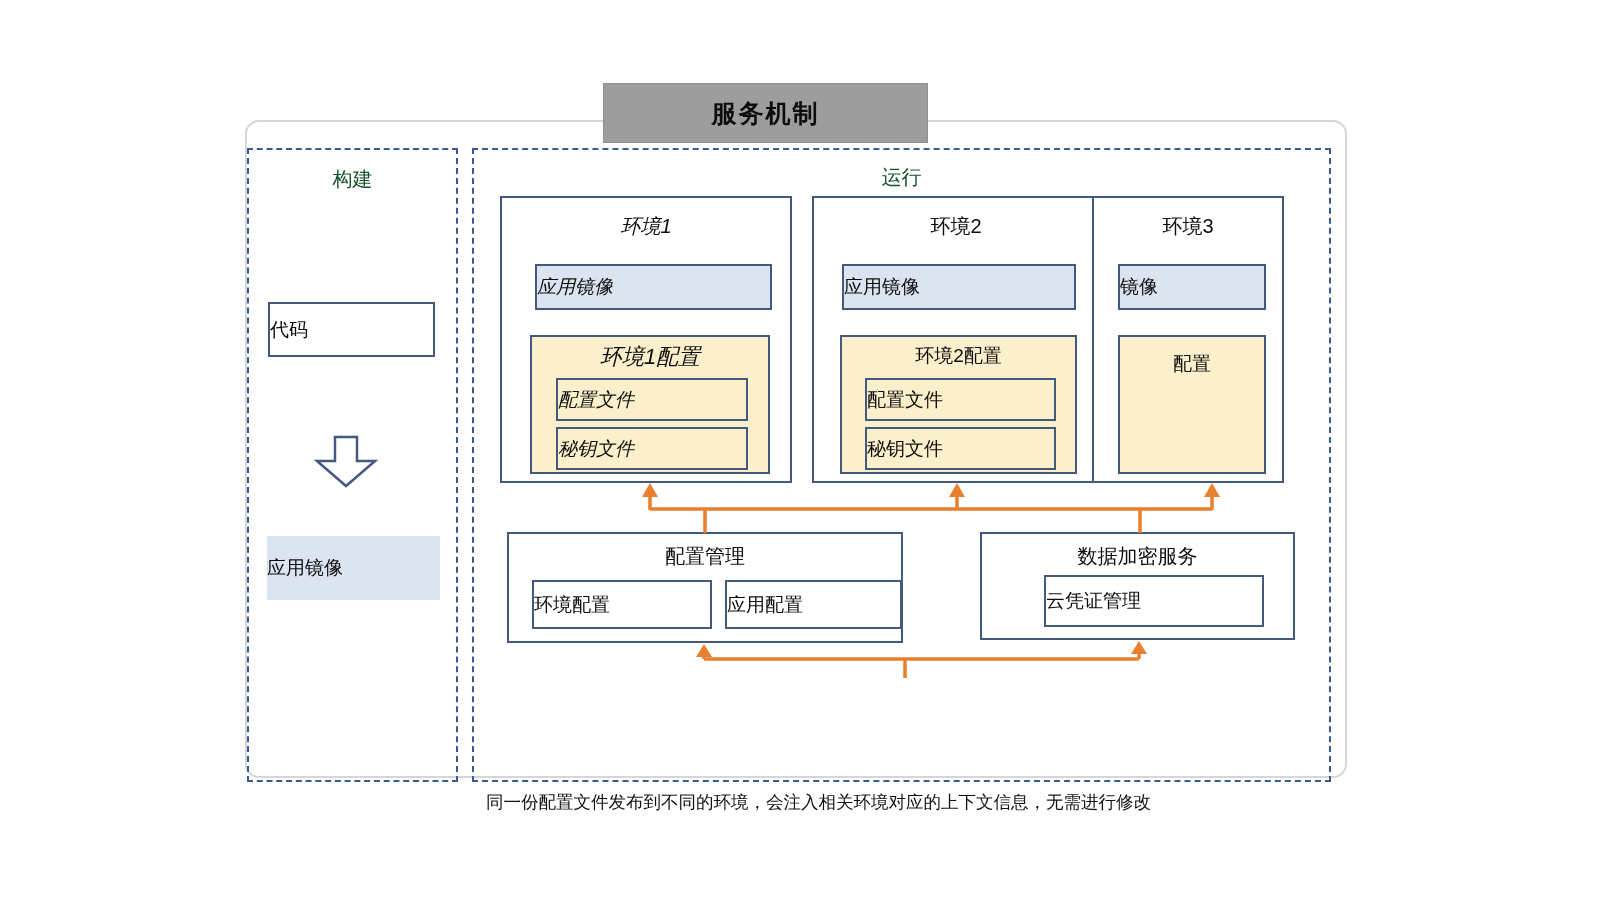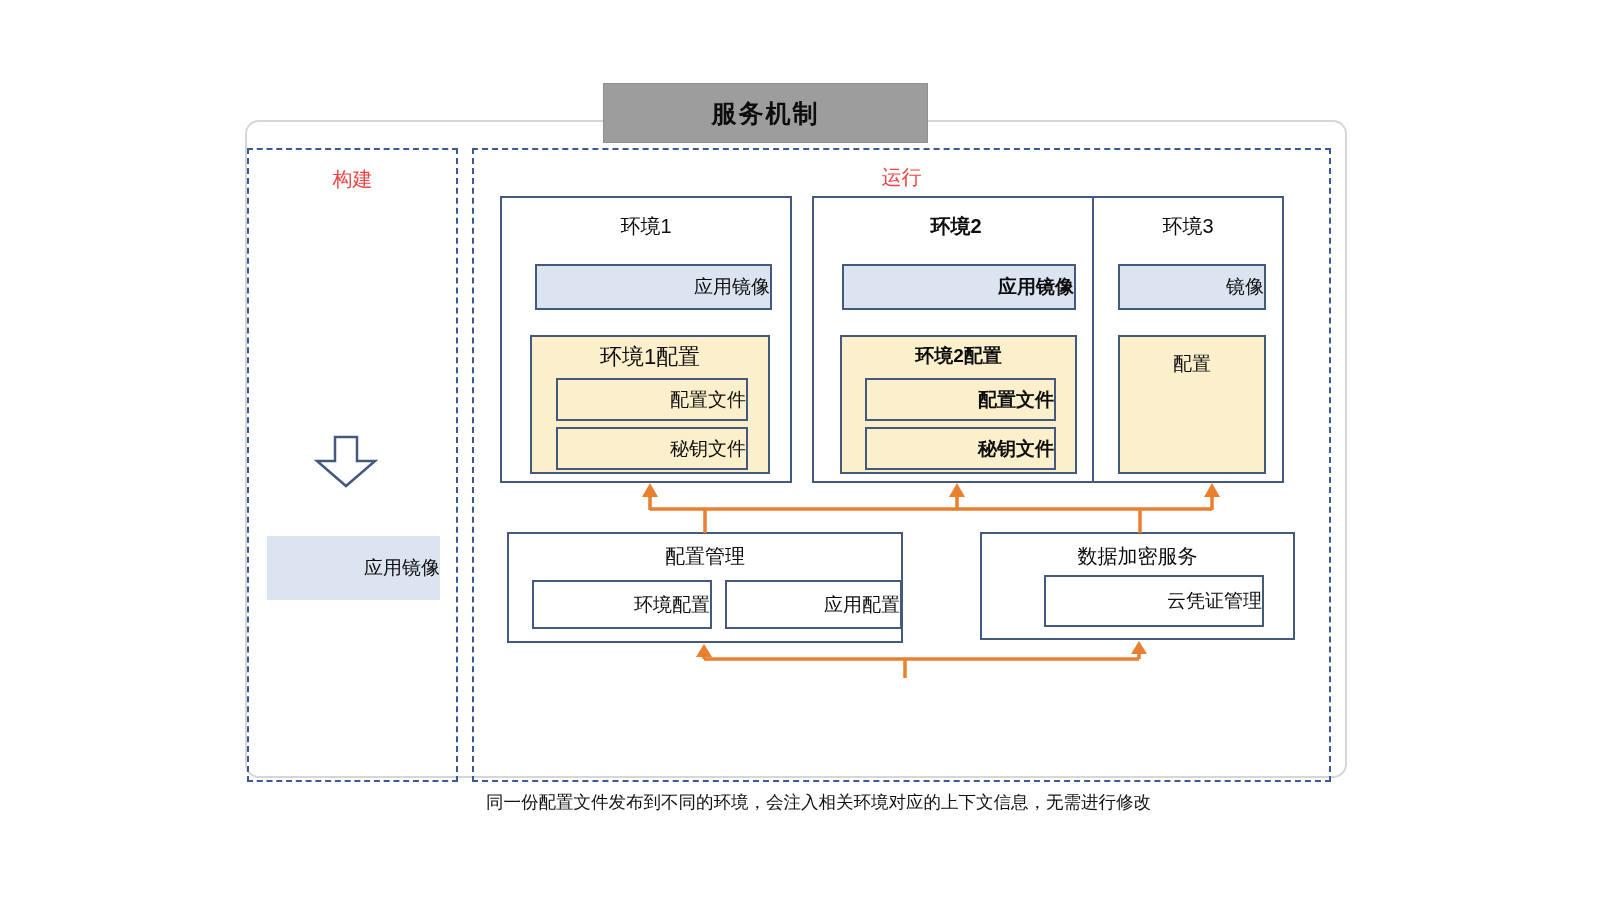--- a/index.html
+++ b/index.html
@@ -32,25 +32,25 @@
     display: flex; align-items: center; justify-content: center;
     font-size: 25px; font-weight: bold; letter-spacing: 2px; color: #0d0d0d;
   }
   .dashed-panel {
     position: absolute; border: 2px dashed var(--dashed-blue); background: transparent;
   }
   .panel-build { left: 247px; top: 148px; width: 211px; height: 634px; }
   .panel-run  { left: 472px; top: 148px; width: 859px; height: 634px; }
   .panel-label {
     position: absolute; top: 16px; left: 0; width: 100%;
-    text-align: center; font-size: 20px; color: #ef4444;
+    text-align: center; font-size: 20px; color: #14532d;
   }
 
   .box {
-    position: absolute; display: flex; align-items: center; justify-content: flex-end;
+    position: absolute; display: flex; align-items: center; justify-content: flex-start;
     font-size: 19px; color: #0d0d0d; background: #fff;
     border: 2px solid var(--border-blue);
   }
   .box.headered {
     flex-direction: column; justify-content: flex-start; align-items: center;
   }
   .box-head { font-size: 20px; line-height: 1; }
   .fill-blue  { background: var(--light-blue); }
   .fill-yellow{ background: var(--yellow); }
   .no-border  { border: none; }
@@ -80,41 +80,44 @@
   <div class="title-bar">服务机制</div>
 
   <div class="dashed-panel panel-build">
     <div class="panel-label">构建</div>
   </div>
 
   <div class="dashed-panel panel-run">
     <div class="panel-label" style="top:14px;">运行</div>
   </div>
 
+  <div class="box" style="left:268px;top:302px;width:167px;height:55px;">
+    <span>代码</span>
+  </div>
   <div class="box no-border fill-blue" style="left:267px;top:536px;width:173px;height:64px;">
     <span>应用镜像</span>
   </div>
 
-  <div class="box headered env-title" style="left:500px;top:196px;width:292px;height:287px;">
+  <div class="box headered env-title" style="left:500px;top:196px;width:292px;height:287px;font-style:italic;">
     <div class="box-head">环境1</div>
     <div class="box fill-blue" style="left:33px;top:66px;width:237px;height:46px;">
       <span>应用镜像</span>
     </div>
     <div class="box headered cfg-title fill-yellow" style="left:28px;top:137px;width:240px;height:139px;">
       <div class="box-head" style="font-size:22px;">环境1配置</div>
       <div class="box fill-yellow" style="left:24px;top:41px;width:192px;height:43px;">
         <span>配置文件</span>
       </div>
       <div class="box fill-yellow" style="left:24px;top:90px;width:192px;height:43px;">
         <span>秘钥文件</span>
       </div>
     </div>
   </div>
 
-  <div class="box headered env-title" style="left:812px;top:196px;width:288px;height:287px;font-weight:bold;">
+  <div class="box headered env-title" style="left:812px;top:196px;width:288px;height:287px;">
     <div class="box-head">环境2</div>
     <div class="box fill-blue" style="left:28px;top:66px;width:234px;height:46px;">
       <span>应用镜像</span>
     </div>
     <div class="box headered cfg-title fill-yellow" style="left:26px;top:137px;width:237px;height:139px;">
       <div class="box-head" style="font-size:19px;">环境2配置</div>
       <div class="box fill-yellow" style="left:23px;top:41px;width:191px;height:43px;">
         <span>配置文件</span>
       </div>
       <div class="box fill-yellow" style="left:23px;top:90px;width:191px;height:43px;">

